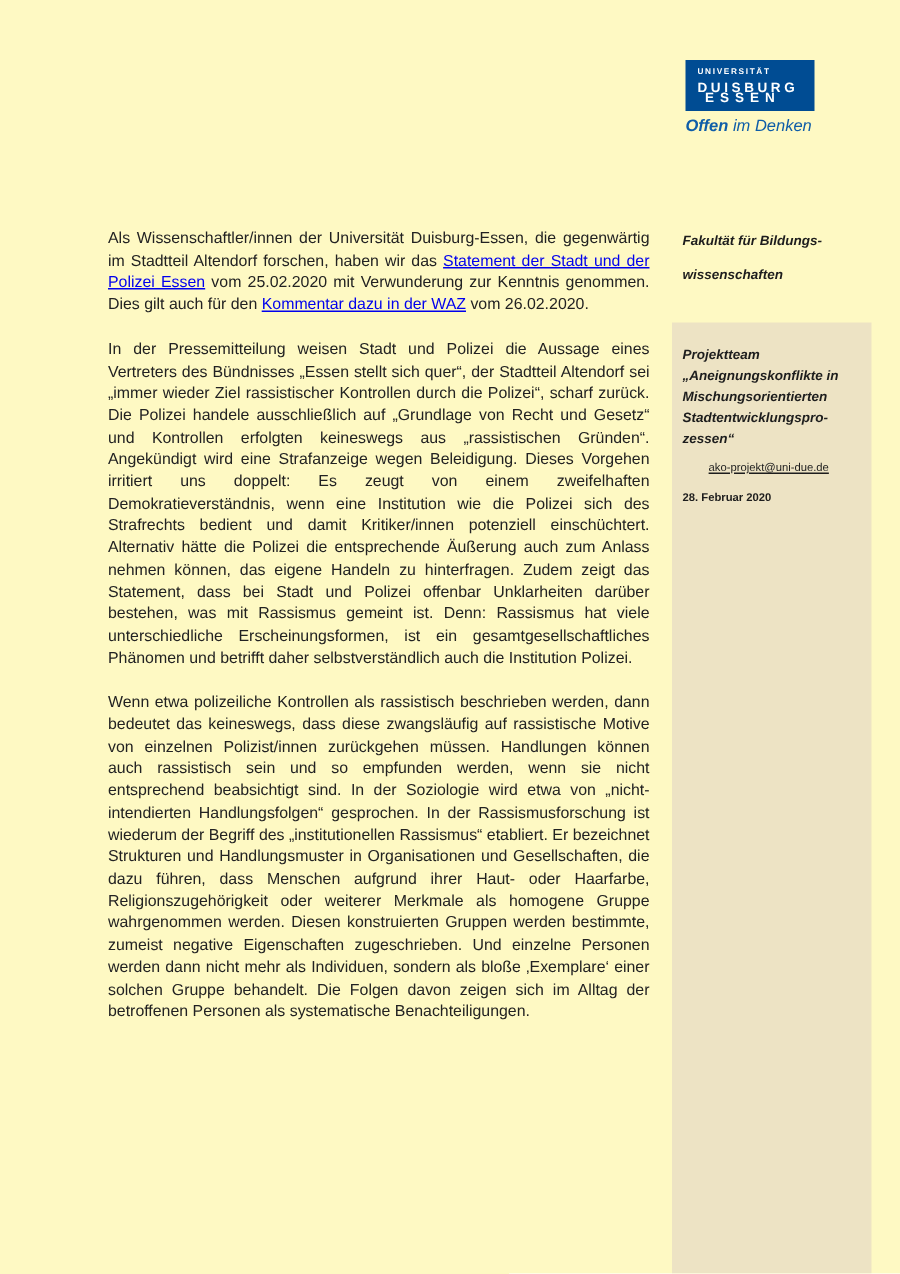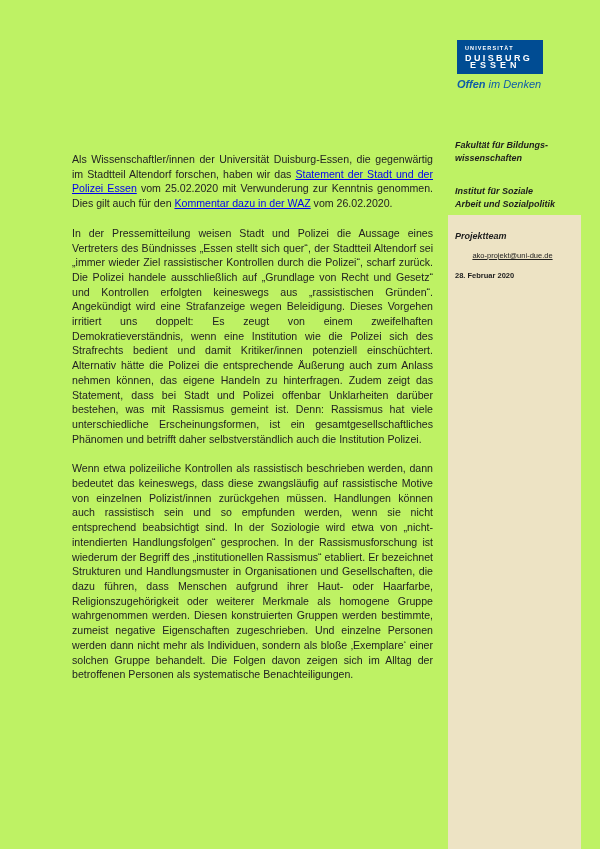--- a/index.html
+++ b/index.html
@@ -1,19 +1,19 @@
 <!DOCTYPE html>
 <html lang="de" style="--logo-blue: #004C93; --tagline-blue: #0F5DA8; --info-box-beige: #EDE3C4; --link-blue: #0000EE;"><head>
 <meta charset="utf-8">
 <style>
   html, body { margin: 0; padding: 0; background: #ffffff; }
   .page {
     position: relative;
     width: 600px; height: 849px;
-    background: #bef264;
+    background: #fef9c3;
     overflow: hidden;
     font-family: "Liberation Sans", sans-serif;
     color: #1d1d1d;
   }
 
   
   .logo-box {
     position: absolute; left: 457px; top: 40px;
     width: 86px; height: 34px;
     background: var(--logo-blue, #004C93);
@@ -28,21 +28,21 @@
     position: absolute; left: 457px; top: 78px;
     font-size: 11px; font-style: italic;
     color: var(--tagline-blue, #0F5DA8);
   }
   .tagline .b { font-weight: 700; }
 
   
   .org-lines {
     position: absolute; left: 455px; top: 126px;
     font-size: 9px; font-weight: 700; font-style: italic;
-    line-height: 13px; white-space: pre-line;
+    line-height: 23px; white-space: pre-line;
   }
   .org-lines .org + .org { margin-top: 7px; }
 
   
   .info-box {
     position: absolute; left: 448px; top: 215px;
     width: 133px; height: 707px;
     background: var(--info-box-beige, #EDE3C4);
     box-sizing: border-box;
     padding: 14px 11px 0 7px;
@@ -87,20 +87,24 @@
 
   <div class="org-lines">
     <div class="org">Fakultät für Bildungs-
 wissenschaften</div>
     <div class="org">Institut für Soziale
 Arbeit und Sozialpolitik</div>
   </div>
 
   <div class="info-box">
     <div class="team">Projektteam</div>
+    <div class="project-title">„Aneignungskonflikte in
+Mischungsorientierten
+Stadtentwicklungspro-
+zessen“</div>
     <div class="box-email">ako-projekt@uni-due.de</div>
     <div class="box-date">28. Februar 2020</div>
   </div>
 
   <div class="main">
 
     <p class="body-par"><span>Als Wissenschaftler/innen der Universität Duisburg-Essen, die gegenwärtig im Stadtteil Altendorf forschen, haben wir das </span><a class="doclink" href="#">Statement der Stadt und der Polizei Essen</a><span> vom 25.02.2020 mit Verwunderung zur Kenntnis genommen. Dies gilt auch für den </span><a class="doclink" href="#">Kommentar dazu in der WAZ</a><span> vom 26.02.2020.</span></p>
 
     <p class="body-par">In der Pressemitteilung weisen Stadt und Polizei die Aussage eines Vertreters des Bündnisses „Essen stellt sich quer“, der Stadtteil Altendorf sei „immer wieder Ziel rassistischer Kontrollen durch die Polizei“, scharf zurück. Die Polizei handele ausschließlich auf „Grundlage von Recht und Gesetz“ und Kontrollen erfolgten keineswegs aus „rassistischen Gründen“. Angekündigt wird eine Strafanzeige wegen Beleidigung. Dieses Vorgehen irritiert uns doppelt: Es zeugt von einem zweifelhaften Demokratieverständnis, wenn eine Institution wie die Polizei sich des Strafrechts bedient und damit Kritiker/innen potenziell einschüchtert. Alternativ hätte die Polizei die entsprechende Äußerung auch zum Anlass nehmen können, das eigene Handeln zu hinterfragen. Zudem zeigt das Statement, dass bei Stadt und Polizei offenbar Unklarheiten darüber bestehen, was mit Rassismus gemeint ist. Denn: Rassismus hat viele unterschiedliche Erscheinungsformen, ist ein gesamtgesellschaftliches Phänomen und betrifft daher selbstverständlich auch die Institution Polizei.</p>
 

